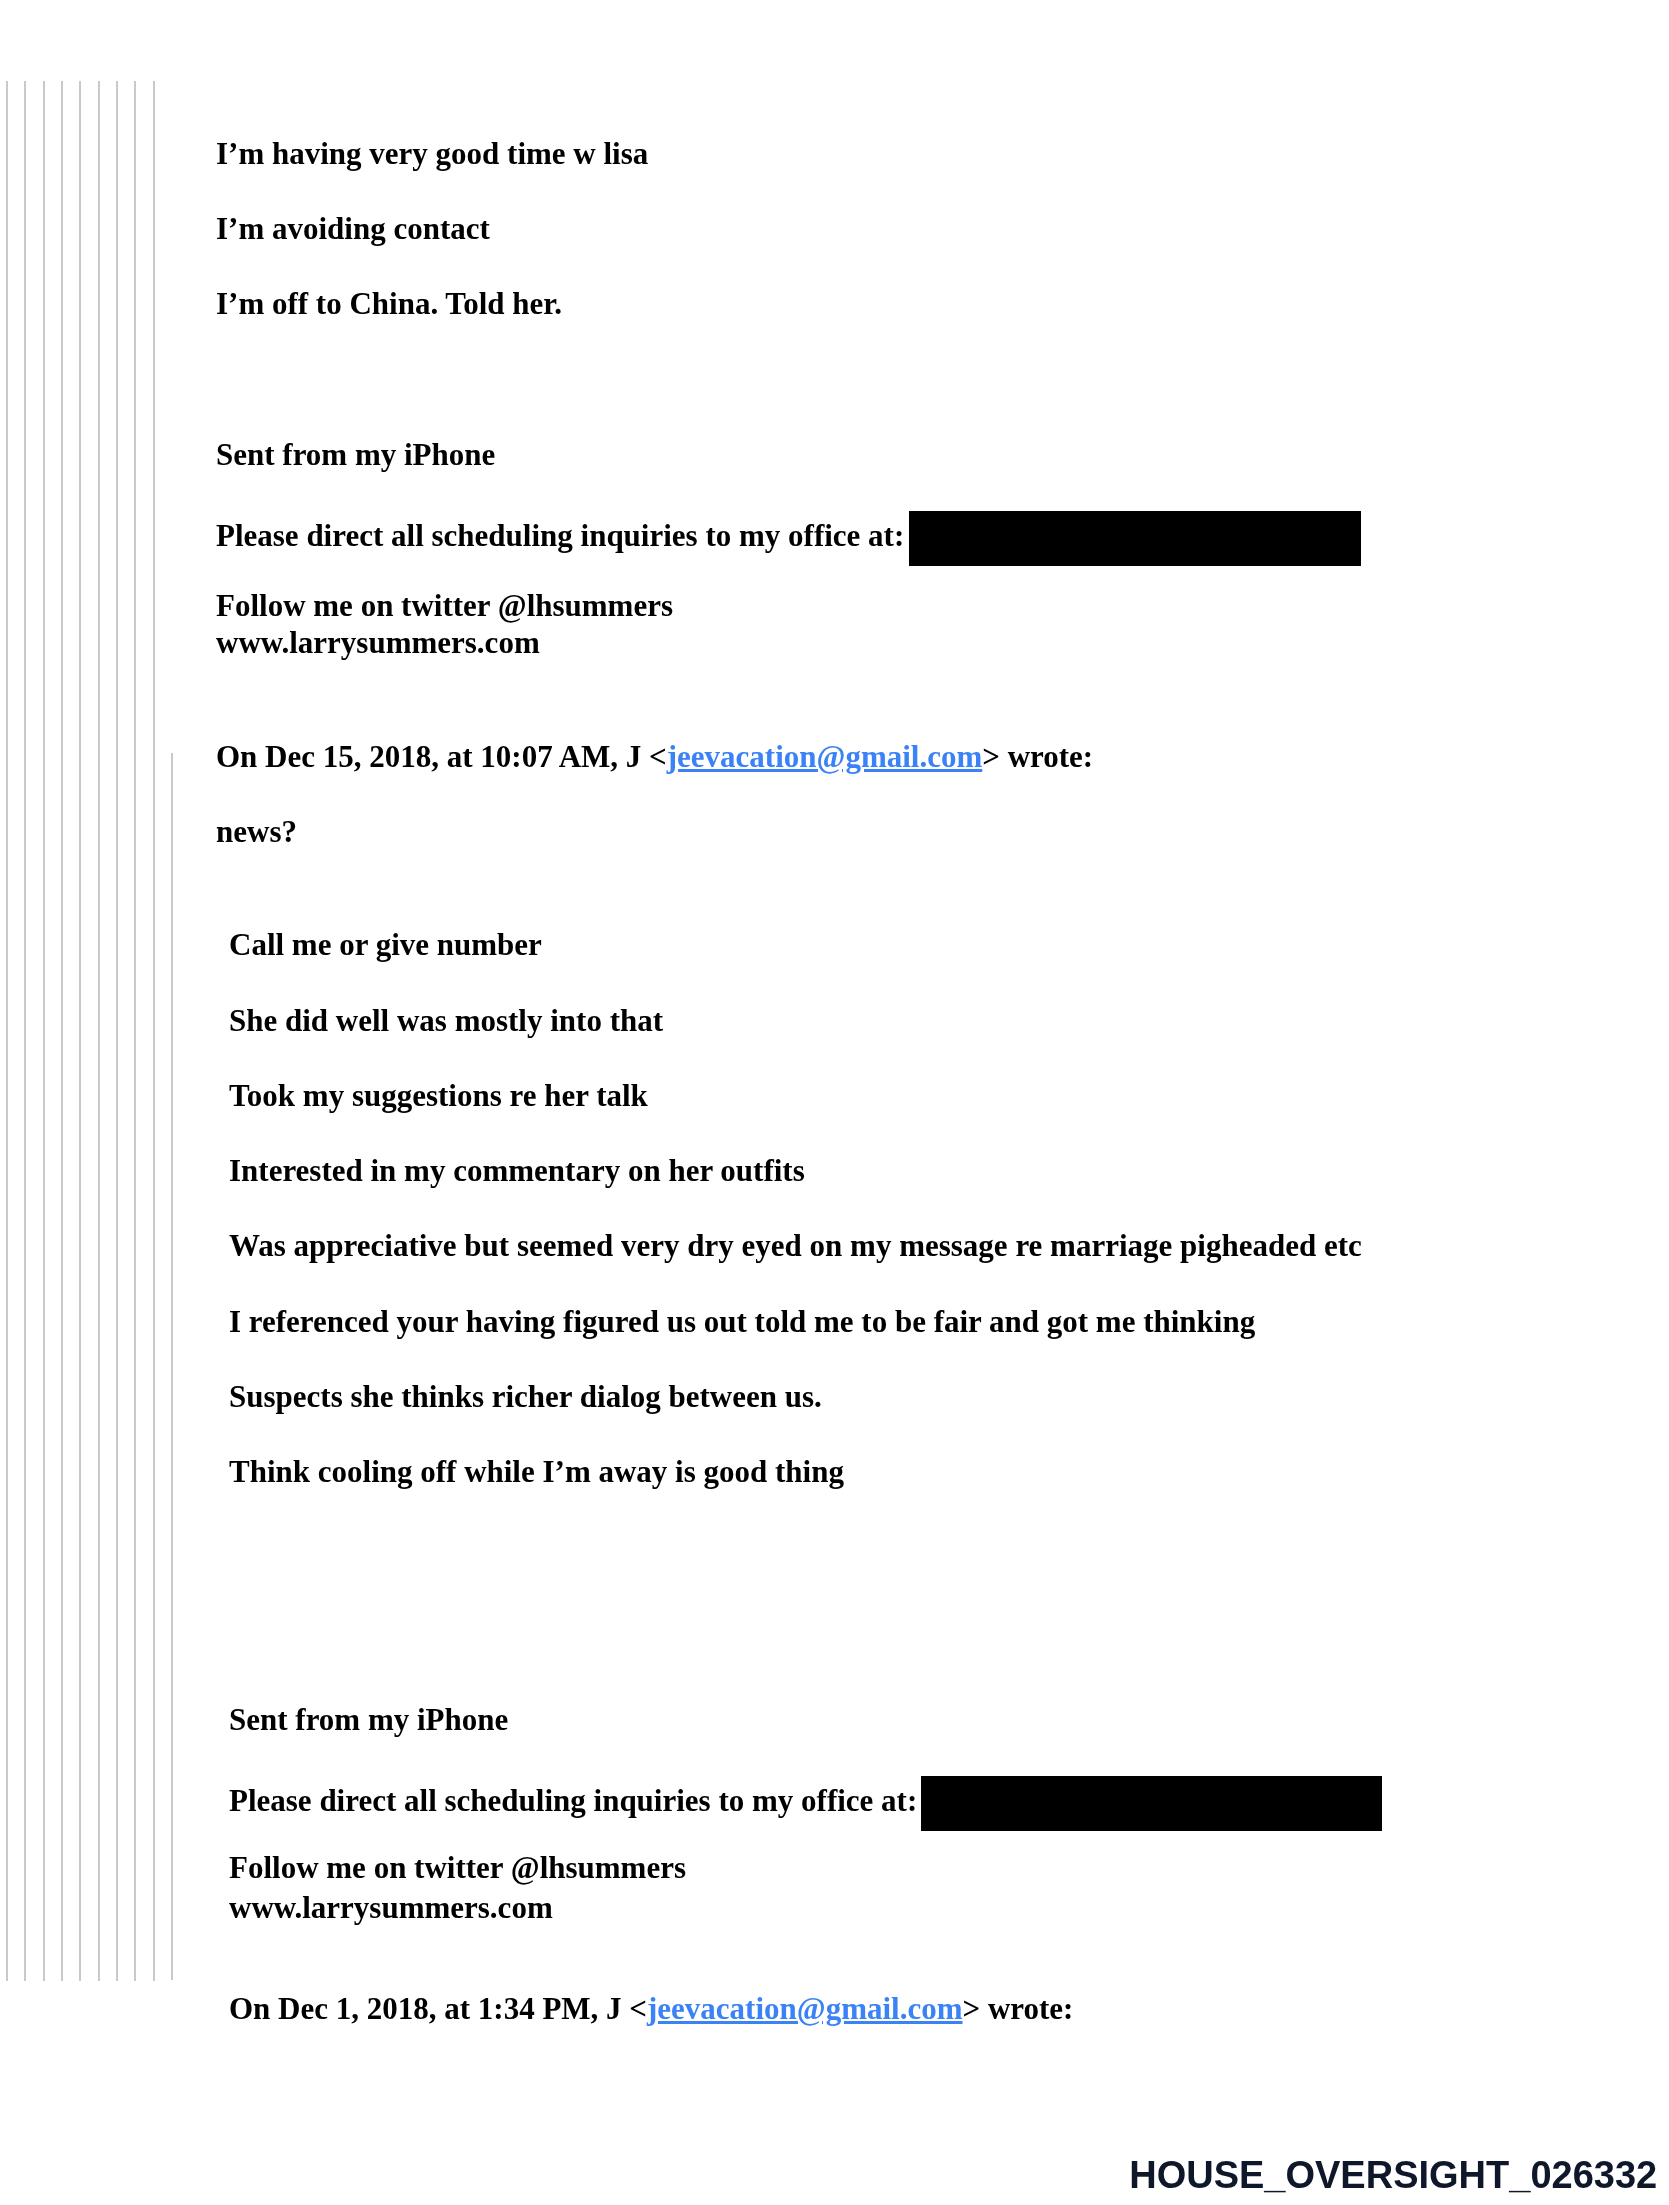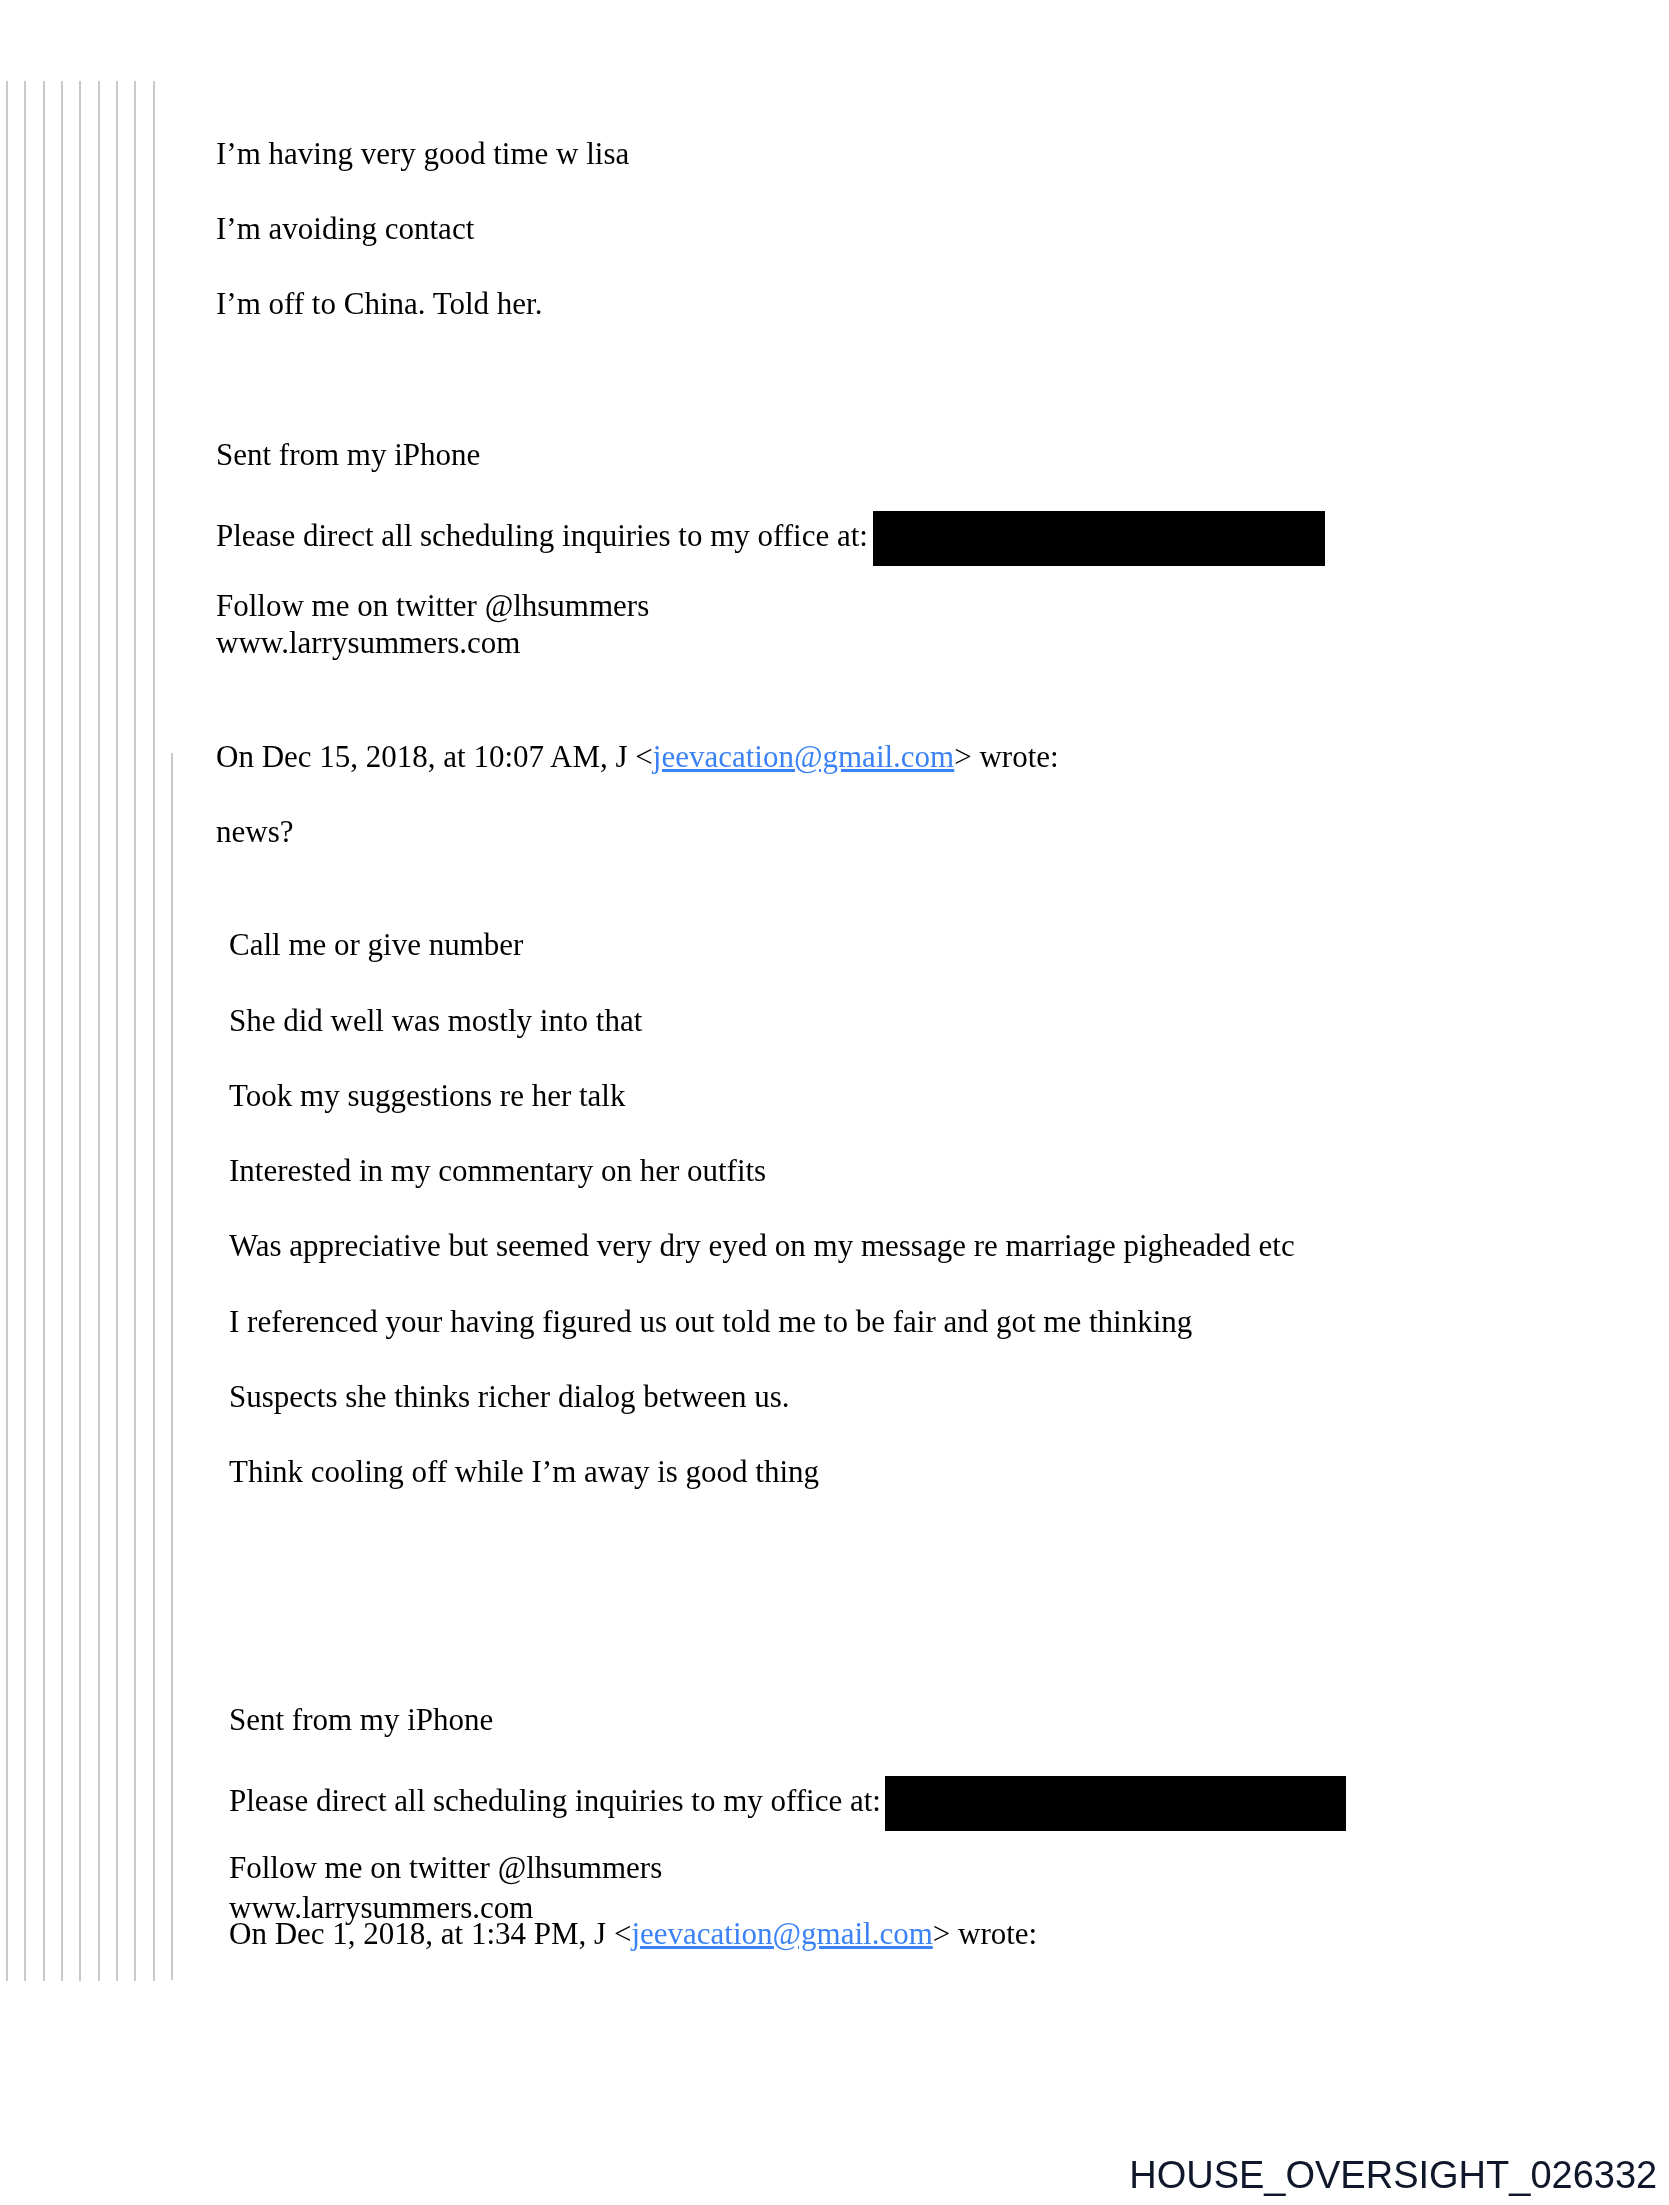--- a/index.html
+++ b/index.html
@@ -1,15 +1,15 @@
 <!DOCTYPE html>
 <html style="font-size:10.5px"><head>
 <meta charset="utf-8">
 <style>
-  * { margin: 0; padding: 0; box-sizing: border-box; }
+  * { margin: 0; padding: 0; box-sizing: border-box; font-weight: bold; }
   html, body { background: #ffffff; }
   .page {
     position: relative;
     width: 1669px;
     height: 2205px;
     background: #ffffff;
     overflow: hidden;
     font-family: "Liberation Serif", serif;
     color: #000000;
   }
@@ -101,20 +101,20 @@
   <div class="line indent" style="top:1303px">I referenced your having figured us out told me to be fair and got me thinking</div>
   <div class="line indent" style="top:1453px">Think cooling off while I’m away is good thing</div>
 
   <div class="line indent" style="top:1701px">Sent from my iPhone</div>
   <div class="line indent" style="top:1776px">
     <span>Please direct all scheduling inquiries to my office at:</span><span class="redact w-sig2"></span>
   </div>
   <div class="line indent" style="top:1849px">Follow me on twitter @lhsummers</div>
   <div class="line indent" style="top:1889px">www.larrysummers.com</div>
 
-  <div class="line indent" style="top:1915px">
+  <div class="line indent" style="top:1990px">
     <span>On Dec 1, 2018, at 1:34 PM, J &lt;</span><a class="email-link">jeevacation@gmail.com</a><span>&gt; wrote:</span>
   </div>
 
   <div class="watermark">HOUSE_OVERSIGHT_026332</div>
 
 </div>
 
 
 </body></html>

